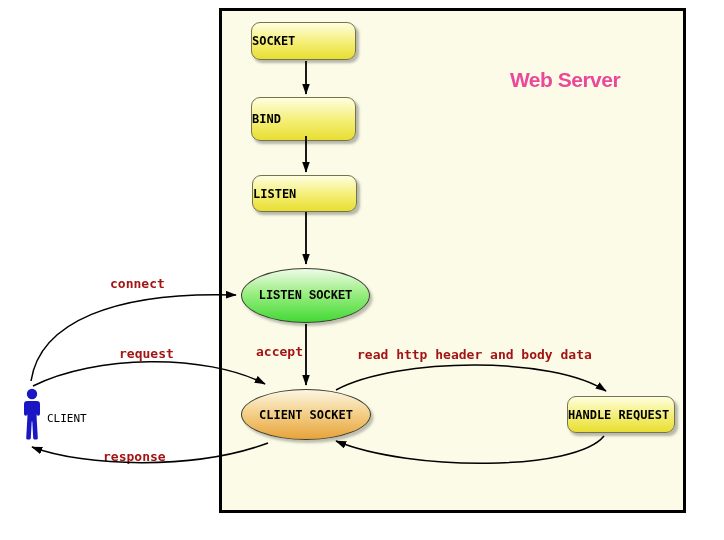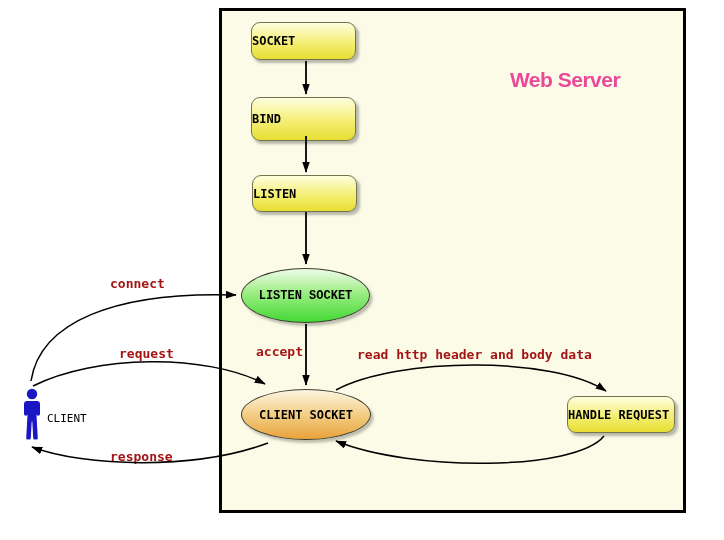--- a/index.html
+++ b/index.html
@@ -45,21 +45,21 @@
   #node-listen{left:252px;top:175px;width:105px;height:37px;}
   #node-handle-request{left:551px;top:396px;width:108px;height:37px;margin-left:16px;}
   #node-listen-socket{left:241px;top:268px;width:129px;height:55px;}
   #node-client-socket{left:241px;top:389px;width:130px;height:51px;}
   .elabel{
     position:absolute;font-weight:bold;font-size:13px;
     color:var(--edge-label,#A31414);white-space:nowrap;
   }
   #lbl-connect{left:110px;top:276px;}
   #lbl-request{left:119px;top:346px;}
-  #lbl-response{left:110px;top:449px;}
+  #lbl-response{left:103px;top:449px;}
   #lbl-accept{left:256px;top:344px;}
   #lbl-read{left:357px;top:347px;}
   #lbl-write{left:376px;top:440px;}
   .client-label{
     position:absolute;left:47px;top:412px;
     font-weight:normal;font-size:11px;color:#000;white-space:nowrap;
   }
   .arrow-layer,.client-figure{position:absolute;pointer-events:none;}
   .arrow-layer{left:0;top:0;}
   .client-figure{left:19px;top:388px;}

